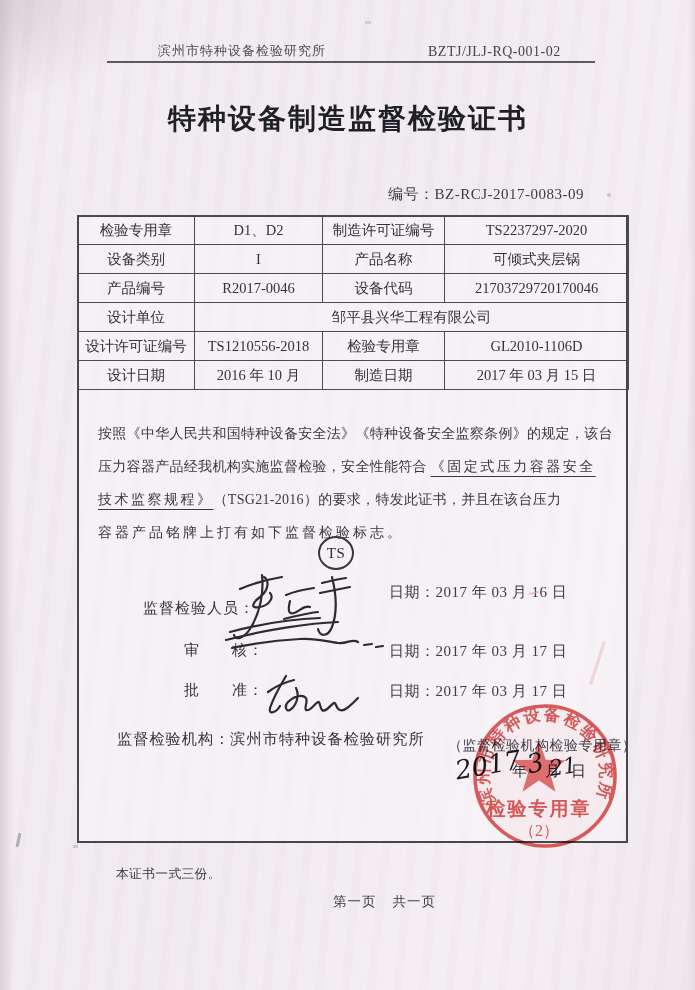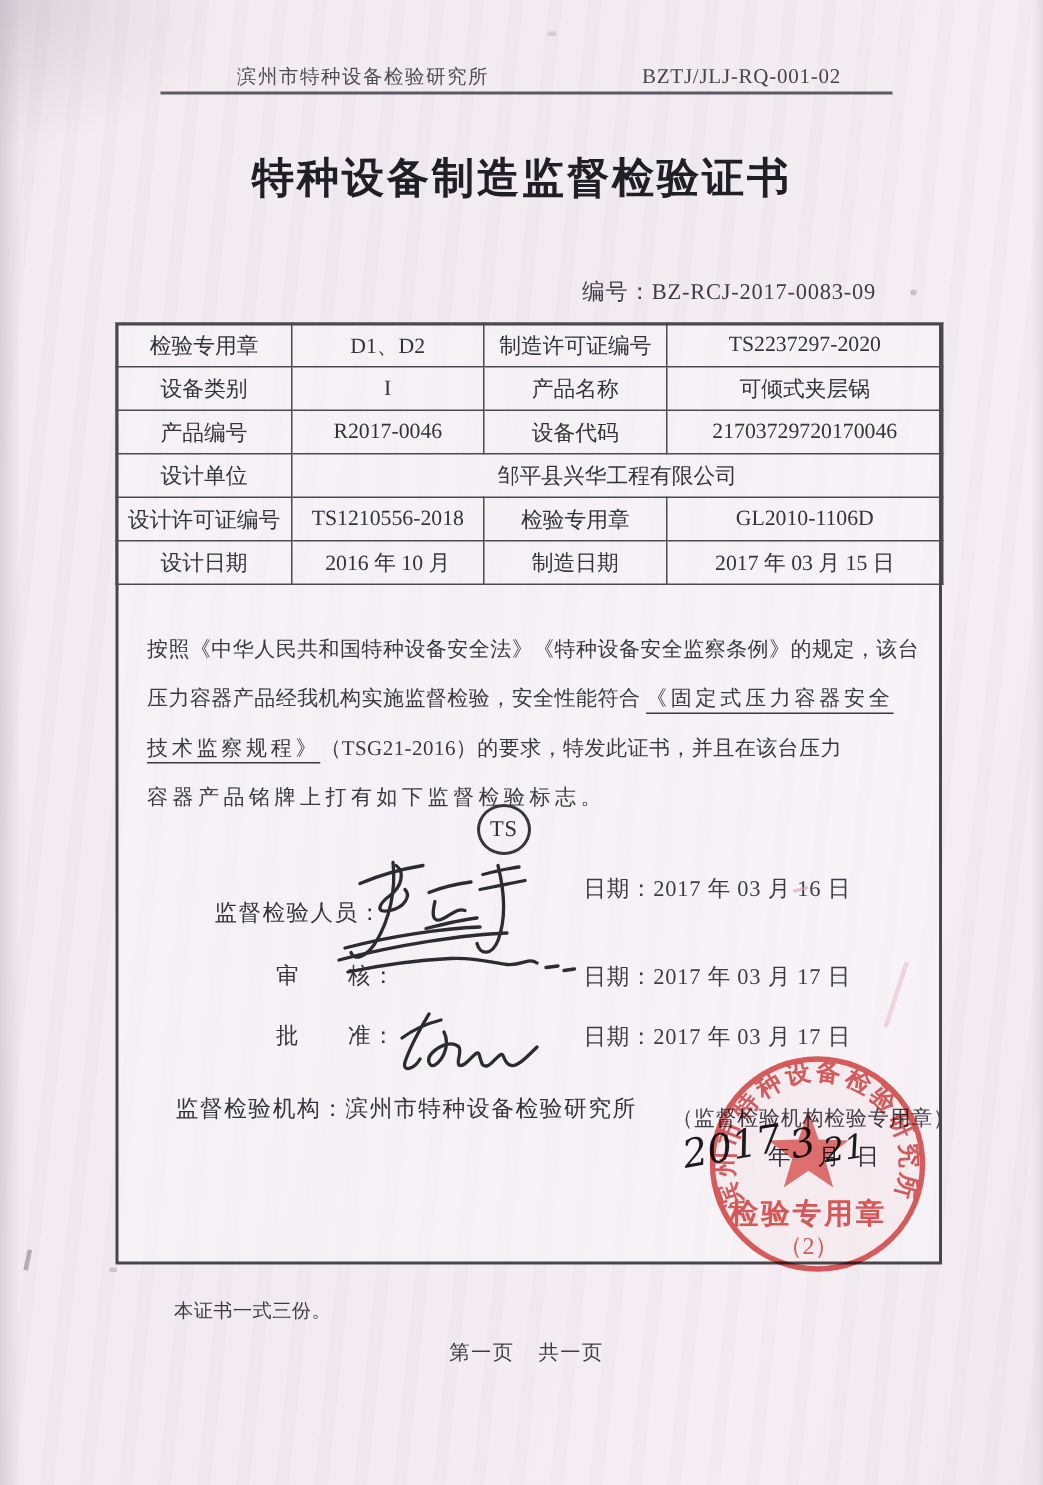--- a/index.html
+++ b/index.html
@@ -38,21 +38,21 @@
   .sig-date{font-size:15px;letter-spacing:.5px;color:#3c3c45;}
   .ink{stroke:#2b2b31;stroke-width:2.2;fill:none;stroke-linecap:round;stroke-linejoin:round;}
   .agency-line{font-size:15.2px;letter-spacing:1px;color:#33333b;}
   .seal-note{font-size:14px;letter-spacing:.5px;color:#3f3f48;}
   .approval-line{font-size:14.6px;letter-spacing:.5px;color:#34343c;}
   .seal-svg{mix-blend-mode:multiply;opacity:.93;}
   .dateline{font-size:15px;color:#2c2c33;}
   .hand{font-style:italic;color:#1d1d24;mix-blend-mode:multiply;
     font-family:"DejaVu Serif","Liberation Serif",serif;}
   .note-text{font-size:12.8px;letter-spacing:.3px;color:#3b3b44;white-space:nowrap;}
-  .footer-page{width:170px;text-align:center;font-size:13.5px;letter-spacing:1px;color:#3c3c45;}
+  .footer-page{width:170px;text-align:right;font-size:13.5px;letter-spacing:1px;color:#3c3c45;}
   .speck{position:absolute;pointer-events:none;}
 </style>
 </head>
 <body>
 
 <div class="page">
 
   <div class="edge-left"></div>
   <div class="edge-right"></div>
   <div class="corner-shade"></div>

